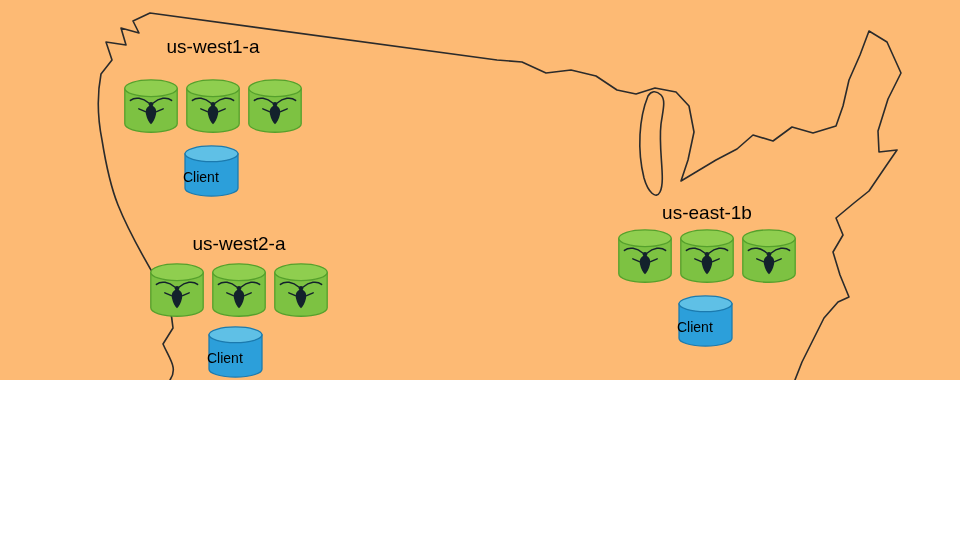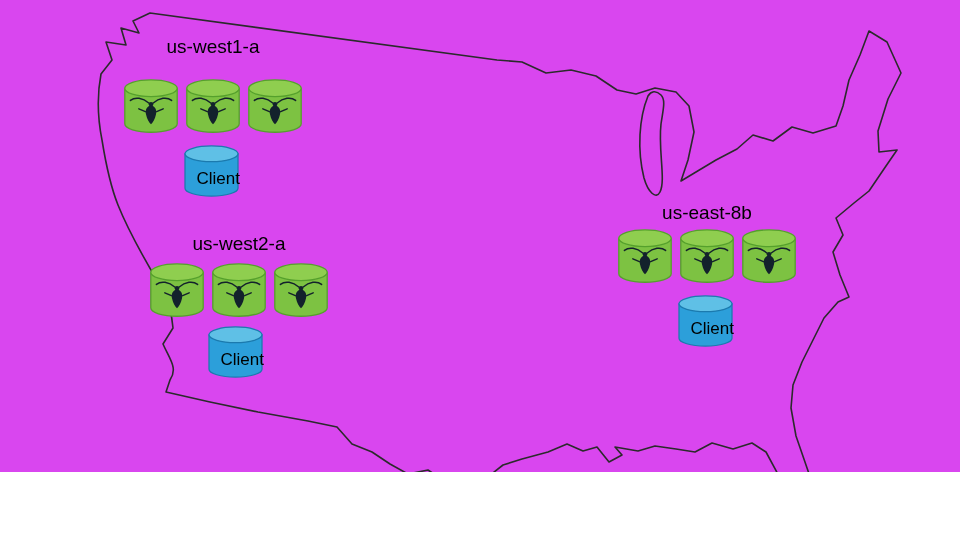--- a/index.html
+++ b/index.html
@@ -1,33 +1,33 @@
 <!DOCTYPE html>
 <html><head>
 <meta charset="utf-8">
 <style>
   html,body{margin:0;padding:0;background:#ffffff;}
   .stage{
-    position:relative;width:960px;height:472px;overflow:hidden;
-    font-family:"Liberation Sans", sans-serif;background:#d946ef;
+    position:relative;width:960px;height:380px;overflow:hidden;
+    font-family:"Liberation Sans", sans-serif;background:#fdba74;
   }
   .map-svg{position:absolute;left:0;top:0;width:960px;height:540px;}
   .cluster{position:absolute;display:flex;flex-direction:column;align-items:center;}
   .cluster-label{
     font-size:19px;color:#000;line-height:22px;margin-bottom:14px;
     text-align:center;white-space:nowrap;
   }
   .nodes{display:flex;gap:4px;}
   .node{width:58px;height:58px;position:relative;}
   .node svg{display:block;width:58px;height:58px;}
   .client{position:relative;width:57px;height:53px;margin-top:8px;}
   .client svg{display:block;width:57px;height:53px;}
   .client-label{
-    position:absolute;left:0;top:24px;width:57px;text-align:right;
-    font-size:17px;color:#000;
+    position:absolute;left:0;top:24px;width:57px;text-align:left;
+    font-size:14px;color:#000;
   }
   
   #cluster-0{left:122px;top:36px;}
   #cluster-0 .cluster-label{margin-bottom:20px;}
   #cluster-0 .client{margin-top:9px;align-self:flex-start;margin-left:61px;}
   #cluster-1{left:148px;top:233px;}
   #cluster-1 .cluster-label{margin-bottom:7px;}
   #cluster-1 .client{margin-top:6px;align-self:flex-start;margin-left:59px;}
   #cluster-2{left:616px;top:202px;}
   #cluster-2 .cluster-label{margin-bottom:4px;}
@@ -176,21 +176,21 @@
     <div class="client">
       <svg viewBox="0 0 58 54">
         <path d="M2,9 L56,9 L56,44 A27,8 0 0 1 2,44 Z" fill="#2C9FDA" stroke="#1B7AAE" stroke-width="1.3"></path>
         <ellipse cx="29" cy="9" rx="27" ry="8" fill="#5FC0E6" stroke="#1B7AAE" stroke-width="1.3"></ellipse>
       </svg>
       <div class="client-label">Client</div>
     </div>
   </div>
 
   <div class="cluster" id="cluster-2">
-    <div class="cluster-label">us-east-8b</div>
+    <div class="cluster-label">us-east-1b</div>
     <div class="nodes">
   <div class="node">
     <svg viewBox="0 0 62 60">
       <path d="M3,10 L59,10 L59,48 A28,9 0 0 1 3,48 Z" fill="#7DC242" stroke="#55A02C" stroke-width="1.4"></path>
       <ellipse cx="31" cy="10" rx="28" ry="9" fill="#8FCE4F" stroke="#55A02C" stroke-width="1.4"></ellipse>
       <g stroke="#13222c" fill="none" stroke-width="1.6" stroke-linecap="round">
         <path d="M29,26 C22,20 14,19 9,23"></path>
         <path d="M33,26 C40,20 48,19 53,23"></path>
         <path d="M25,35 L18,32"></path>
         <path d="M37,35 L44,32"></path>

